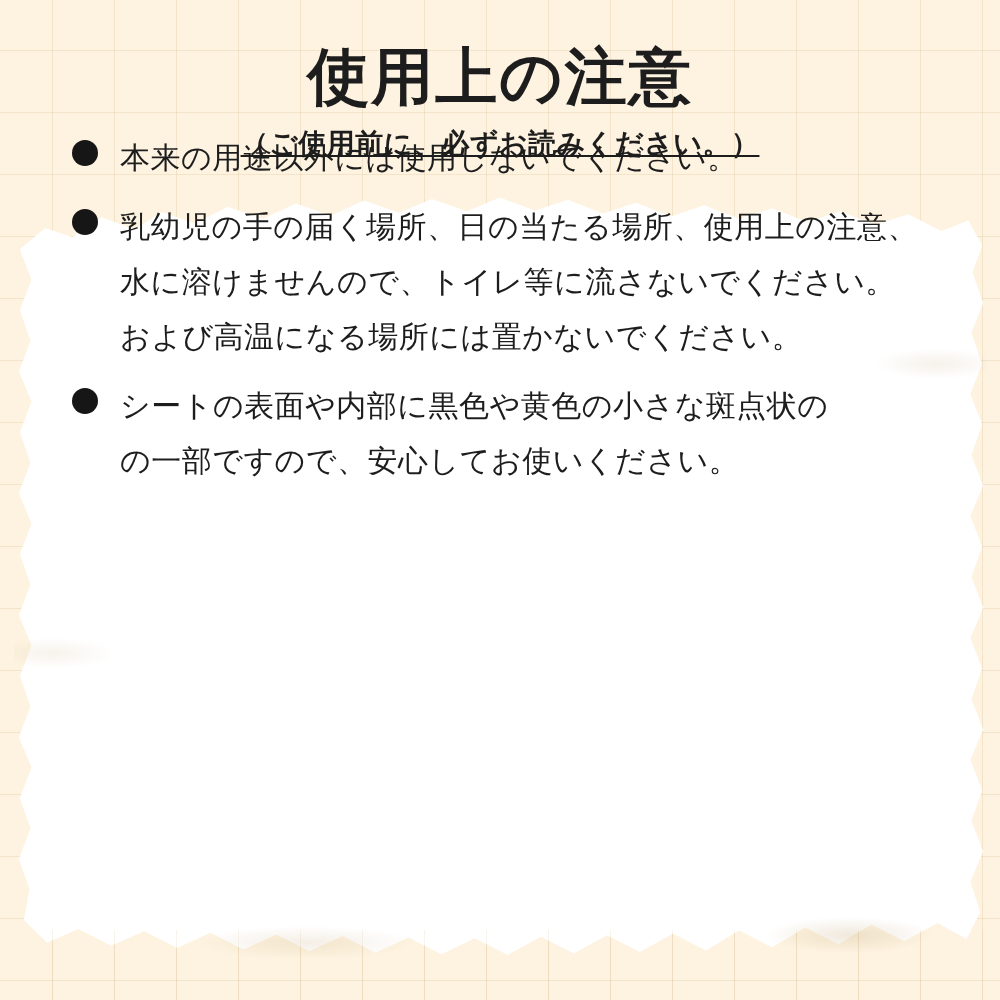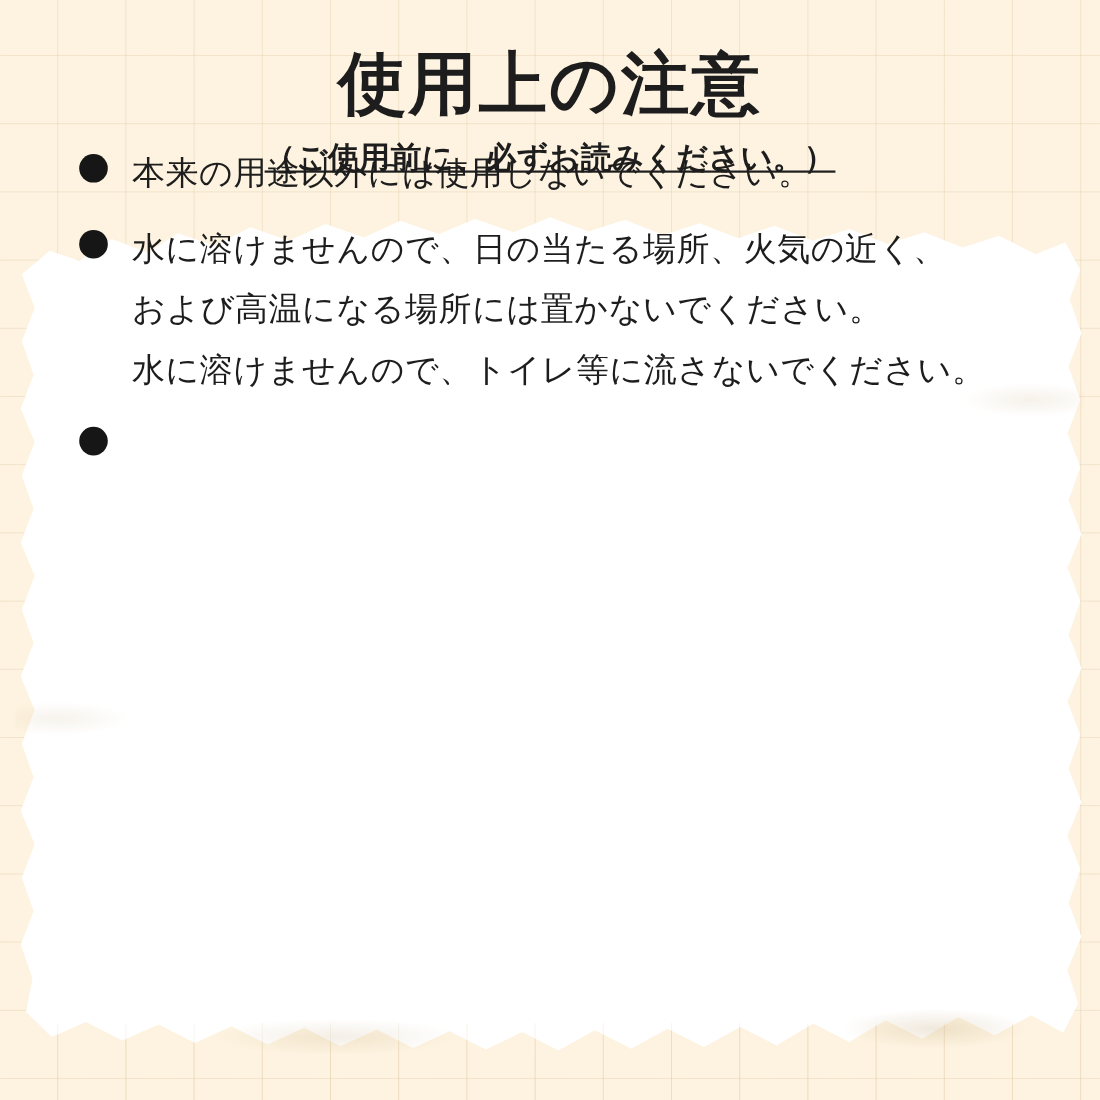--- a/index.html
+++ b/index.html
@@ -198,29 +198,31 @@
       <span class="bullet"></span>
       <div class="lines">
         <div class="line">本来の用途以外には使用しないでください。</div>
       </div>
     </li>
 
 
     <li class="notice-item">
       <span class="bullet"></span>
       <div class="lines">
-        <div class="line">水に溶けませんので、日の当たる場所、火気の近く、</div>
+        <div class="line">乳幼児の手の届く場所、日の当たる場所、使用上の注意、</div>
+        <div class="line">水に溶けませんので、トイレ等に流さないでください。</div>
         <div class="line">および高温になる場所には置かないでください。</div>
-        <div class="line">水に溶けませんので、トイレ等に流さないでください。</div>
       </div>
     </li>
 
     <li class="notice-item">
       <span class="bullet"></span>
       <div class="lines">
+        <div class="line">シートの表面や内部に黒色や黄色の小さな斑点状の</div>
+        <div class="line">の一部ですので、安心してお使いください。</div>
       </div>
     </li>
 
   </ul>
 
   <div class="show-through"></div>
 
 </div>
 
 </body></html>

